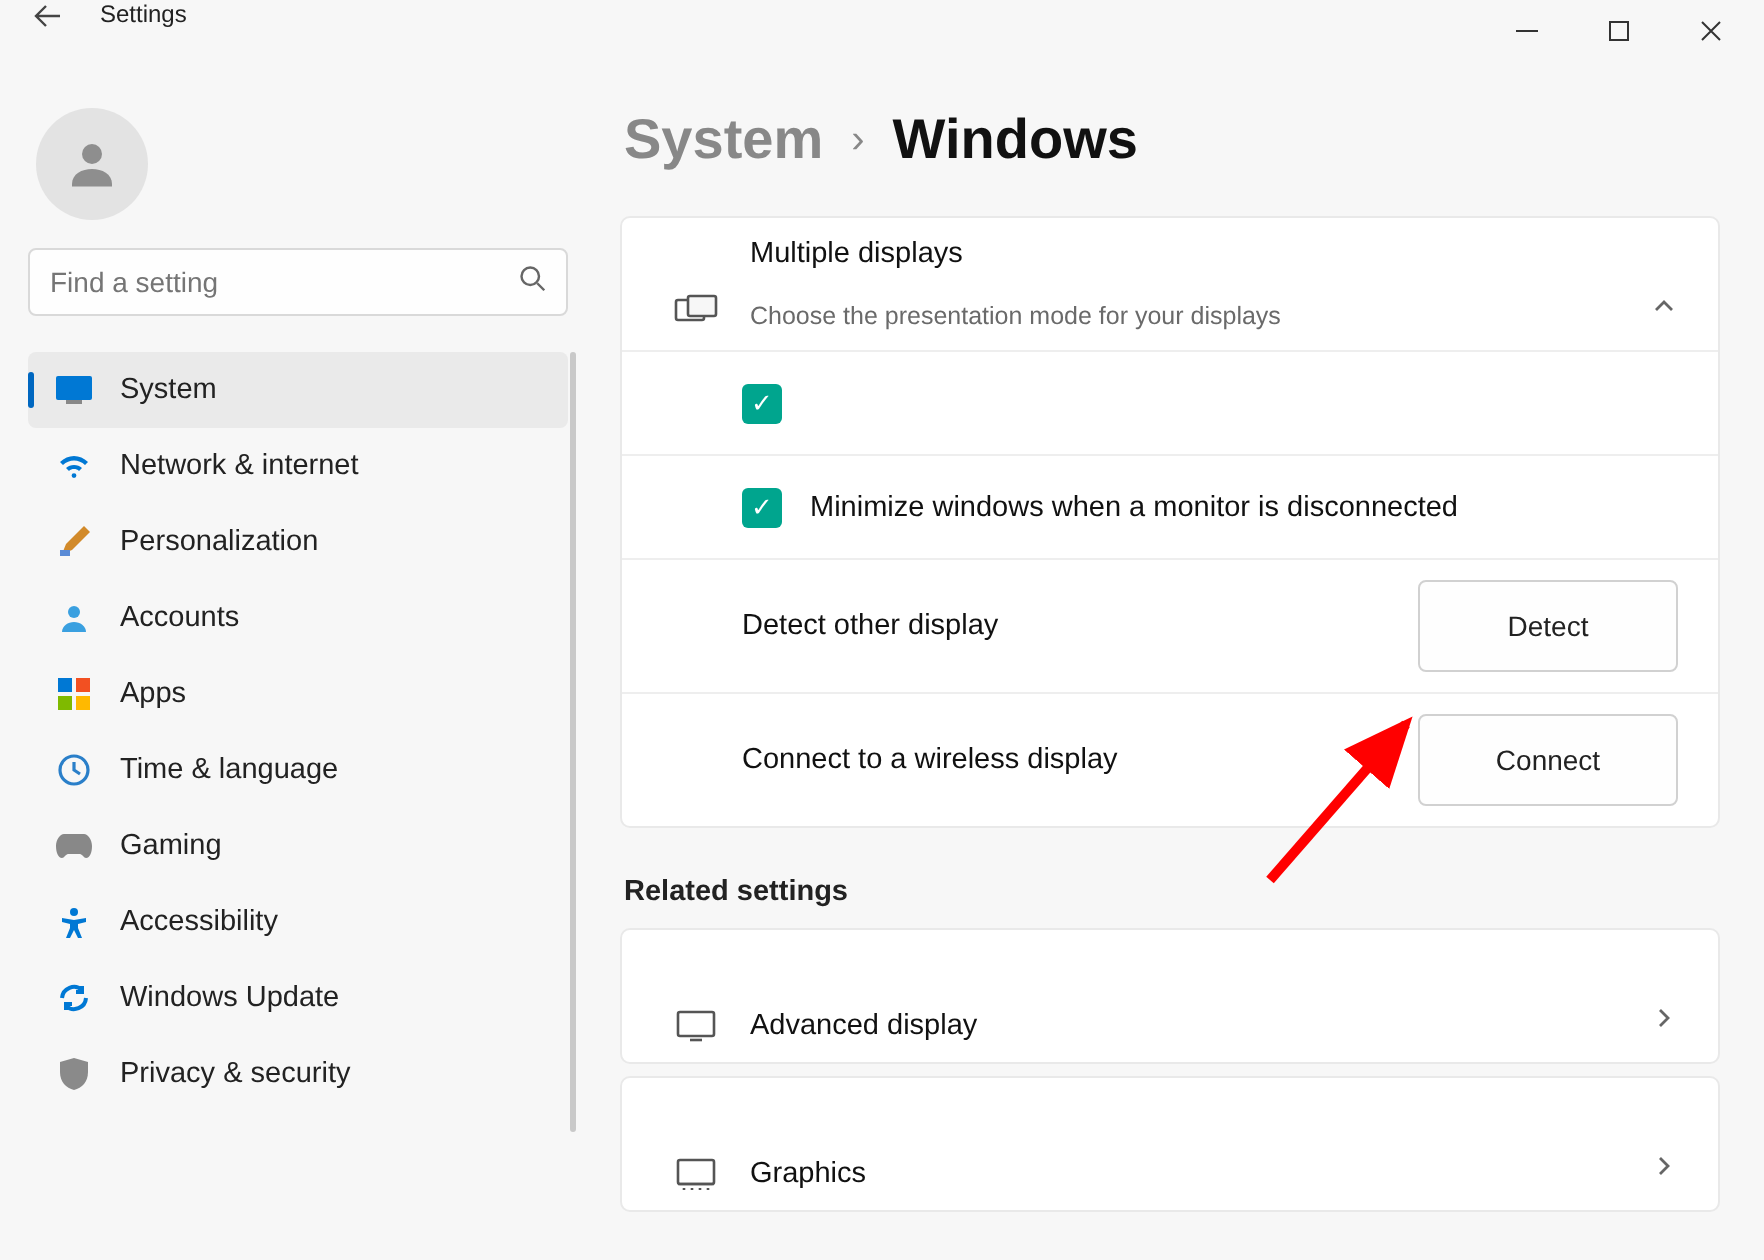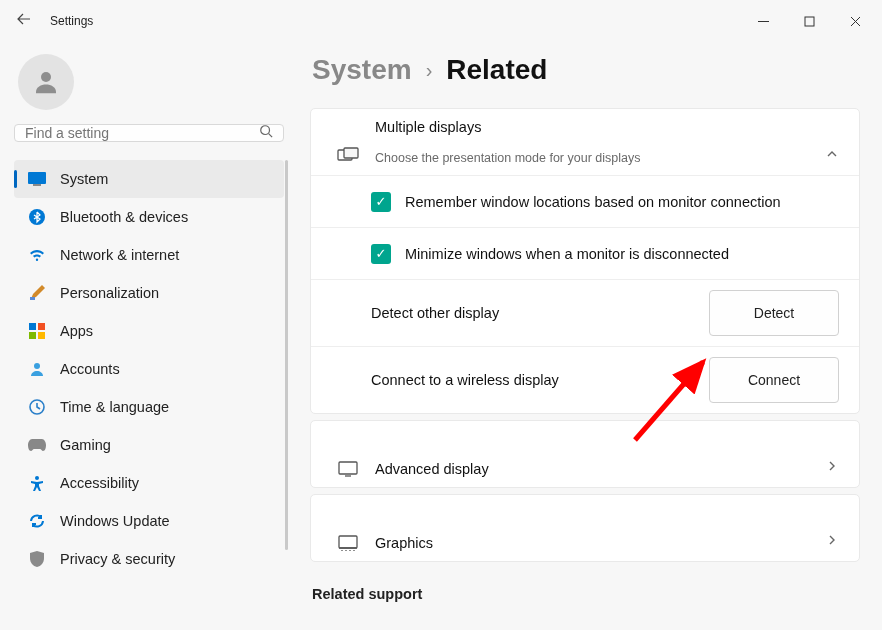--- a/index.html
+++ b/index.html
@@ -1,31 +1,31 @@
 <!DOCTYPE html>
 <html><head>
 <meta charset="utf-8">
 <style>
 * { margin:0; padding:0; box-sizing:border-box; font-family:"Segoe UI", Arial, sans-serif; }
 body { width:882px; height:630px; background:#f7f7f7; overflow:hidden; position:relative; }
 
 
-.titlebar { height:42px; display:flex; align-items:center; padding:0 4px; }
+.titlebar { height:42px; display:flex; padding:0 4px; }
 .titlebar .back { width:40px; text-align:center; color:#444; cursor:pointer; }
 .titlebar .title { font-size:12px; color:#222; margin-left:6px; }
 .titlebar .spacer { flex:1; }
 .winctrl { width:46px; height:30px; display:flex; align-items:center; justify-content:center; color:#333; cursor:pointer; }
 
 .wrap { display:flex; height:calc(100% - 42px); }
 
 
 .sidebar { width:298px; padding:8px 14px 0 14px; display:flex; flex-direction:column; }
 .avatar { width:56px; height:56px; border-radius:50%; background:#e3e3e3; display:flex; align-items:center; justify-content:center; margin:4px 0 14px 4px; }
 .avatar svg { width:30px; height:30px; color:#8e8e8e; }
-.search { height:18px; border:1px solid #d9d9d9; border-radius:4px; background:#fefefe; display:flex; align-items:center; padding:0 10px; margin-bottom:18px; }
+.search { height:34px; border:1px solid #d9d9d9; border-radius:4px; background:#fefefe; display:flex; align-items:center; padding:0 10px; margin-bottom:18px; }
 .search input { flex:1; border:none; outline:none; font-size:14px; background:transparent; }
 .search .sicon { color:#666; }
 
 .navlist { position:relative; }
 .navlist::after { content:""; position:absolute; right:-4px; top:0; width:3px; height:390px; background:#c9c9c9; border-radius:2px; }
 .nav-item { height:38px; border-radius:4px; display:flex; align-items:center; gap:14px; padding:0 10px 0 14px; cursor:pointer; font-size:14.5px; color:#222; position:relative; }
 .nav-item.active { background:#eaeaea; }
 .nav-item.active::before { content:""; position:absolute; left:0; top:10px; bottom:10px; width:3px; background:#0067c0; border-radius:2px; }
 .nav-item .ico { width:18px; height:18px; display:flex; align-items:center; justify-content:center; }
 
@@ -103,66 +103,57 @@
         <span class="ico">
             <svg width="18" height="14" viewBox="0 0 18 14">
               <rect width="18" height="12" rx="1" fill="#0078d4"></rect>
               <rect x="5" y="12" width="8" height="2" fill="#888"></rect>
             </svg>
           </span>
         <span>System</span>
       </div>
       <div class="nav-item">
         <span class="ico">
-            <svg width="16" height="16" viewBox="0 0 16 16">
-              <circle cx="8" cy="8" r="8" fill="#0078d4"></circle>
-              <path d="M8 3v10l3-3-3-2 3-2-3-3M5 6l3 2M5 10l3-2" stroke="#fff" stroke-width="1.2" fill="none"></path>
-            </svg>
-          </span>
-        <span>Bluetooth &amp; devices</span>
-      </div>
-      <div class="nav-item">
-        <span class="ico">
             <svg width="18" height="14" viewBox="0 0 18 14" fill="#0078d4">
               <path d="M9 13a1.2 1.2 0 100-2.4A1.2 1.2 0 009 13zM5 8c2-2 6-2 8 0l-1.5 1.5c-1.3-1.3-3.7-1.3-5 0zM2 5c4-4 10-4 14 0l-1.5 1.5c-3-3-8-3-11 0z"></path>
             </svg>
           </span>
         <span>Network &amp; internet</span>
       </div>
       <div class="nav-item">
         <span class="ico">
             <svg width="16" height="16" viewBox="0 0 16 16">
               <path d="M2 14l2-5 9-9 3 3-9 9z" fill="#d28a2a"></path>
               <rect x="1" y="12" width="5" height="3" fill="#5a8bd6"></rect>
             </svg>
           </span>
         <span>Personalization</span>
+      </div>
+      <div class="nav-item">
+        <span class="ico">
+            <svg width="16" height="16" viewBox="0 0 16 16" fill="#3aa0e0">
+              <circle cx="8" cy="5" r="3"></circle>
+              <path d="M2 15c0-3 3-5 6-5s6 2 6 5z"></path>
+            </svg>
+          </span>
+        <span>Accounts</span>
       </div>
       <div class="nav-item">
         <span class="ico">
             <svg width="16" height="16" viewBox="0 0 16 16">
               <rect width="7" height="7" fill="#0078d4"></rect>
               <rect x="9" width="7" height="7" fill="#f25022"></rect>
               <rect y="9" width="7" height="7" fill="#7fba00"></rect>
               <rect x="9" y="9" width="7" height="7" fill="#ffb900"></rect>
             </svg>
           </span>
         <span>Apps</span>
       </div>
       <div class="nav-item">
         <span class="ico">
-            <svg width="16" height="16" viewBox="0 0 16 16" fill="#3aa0e0">
-              <circle cx="8" cy="5" r="3"></circle>
-              <path d="M2 15c0-3 3-5 6-5s6 2 6 5z"></path>
-            </svg>
-          </span>
-        <span>Accounts</span>
-      </div>
-      <div class="nav-item">
-        <span class="ico">
             <svg width="16" height="16" viewBox="0 0 16 16" fill="none" stroke="#2a7fc9" stroke-width="1.6">
               <circle cx="8" cy="8" r="7"></circle>
               <path d="M8 4v4l3 2"></path>
             </svg>
           </span>
         <span>Time &amp; language</span>
       </div>
       <div class="nav-item">
         <span class="ico">
             <svg width="18" height="12" viewBox="0 0 18 12" fill="#888">
@@ -197,57 +188,57 @@
           </span>
         <span>Privacy &amp; security</span>
       </div>
     </div>
   </div>
 
   <div class="main">
     <div class="crumb">
       <span class="parent">System</span>
       <span class="sep">›</span>
-      <span class="current">Related</span>
+      <span class="current">Windows</span>
     </div>
 
     <div class="card">
       <div class="row">
         <div class="ricon">
             <svg width="22" height="18" viewBox="0 0 22 18" fill="none" stroke="currentColor" stroke-width="1.3">
               <rect x="1" y="3" width="14" height="10" rx="1"></rect>
               <rect x="7" y="1" width="14" height="10" rx="1" fill="#f7f7f7"></rect>
             </svg>
           </div>
         <div class="body">
           <div class="ttl">Multiple displays</div>
           <div class="sub-t">Choose the presentation mode for your displays</div>
         </div>
         <div class="chev"><svg width="14" height="14" viewBox="0 0 14 14" fill="none" stroke="currentColor" stroke-width="1.4">
               <path d="M3 9l4-4 4 4"></path>
             </svg></div>
       </div>
       <div class="sub">
         <span class="chk">✓</span>
-        <span>Remember window locations based on monitor connection</span>
       </div>
       <div class="sub">
         <span class="chk">✓</span>
         <span>Minimize windows when a monitor is disconnected</span>
       </div>
       <div class="sub">
         <span>Detect other display</span>
         <button class="act-btn">Detect</button>
       </div>
       <div class="sub">
         <span>Connect to a wireless display</span>
         <button class="act-btn">Connect</button>
       </div>
     </div>
 
+    <div class="section-h">Related settings</div>
 
     <div class="card">
       <div class="row">
         <div class="ricon">
             <svg width="20" height="16" viewBox="0 0 20 16" fill="none" stroke="currentColor" stroke-width="1.3">
               <rect x="1" y="1" width="18" height="12" rx="1"></rect>
               <path d="M7 15h6"></path>
             </svg>
           </div>
         <div class="body">

